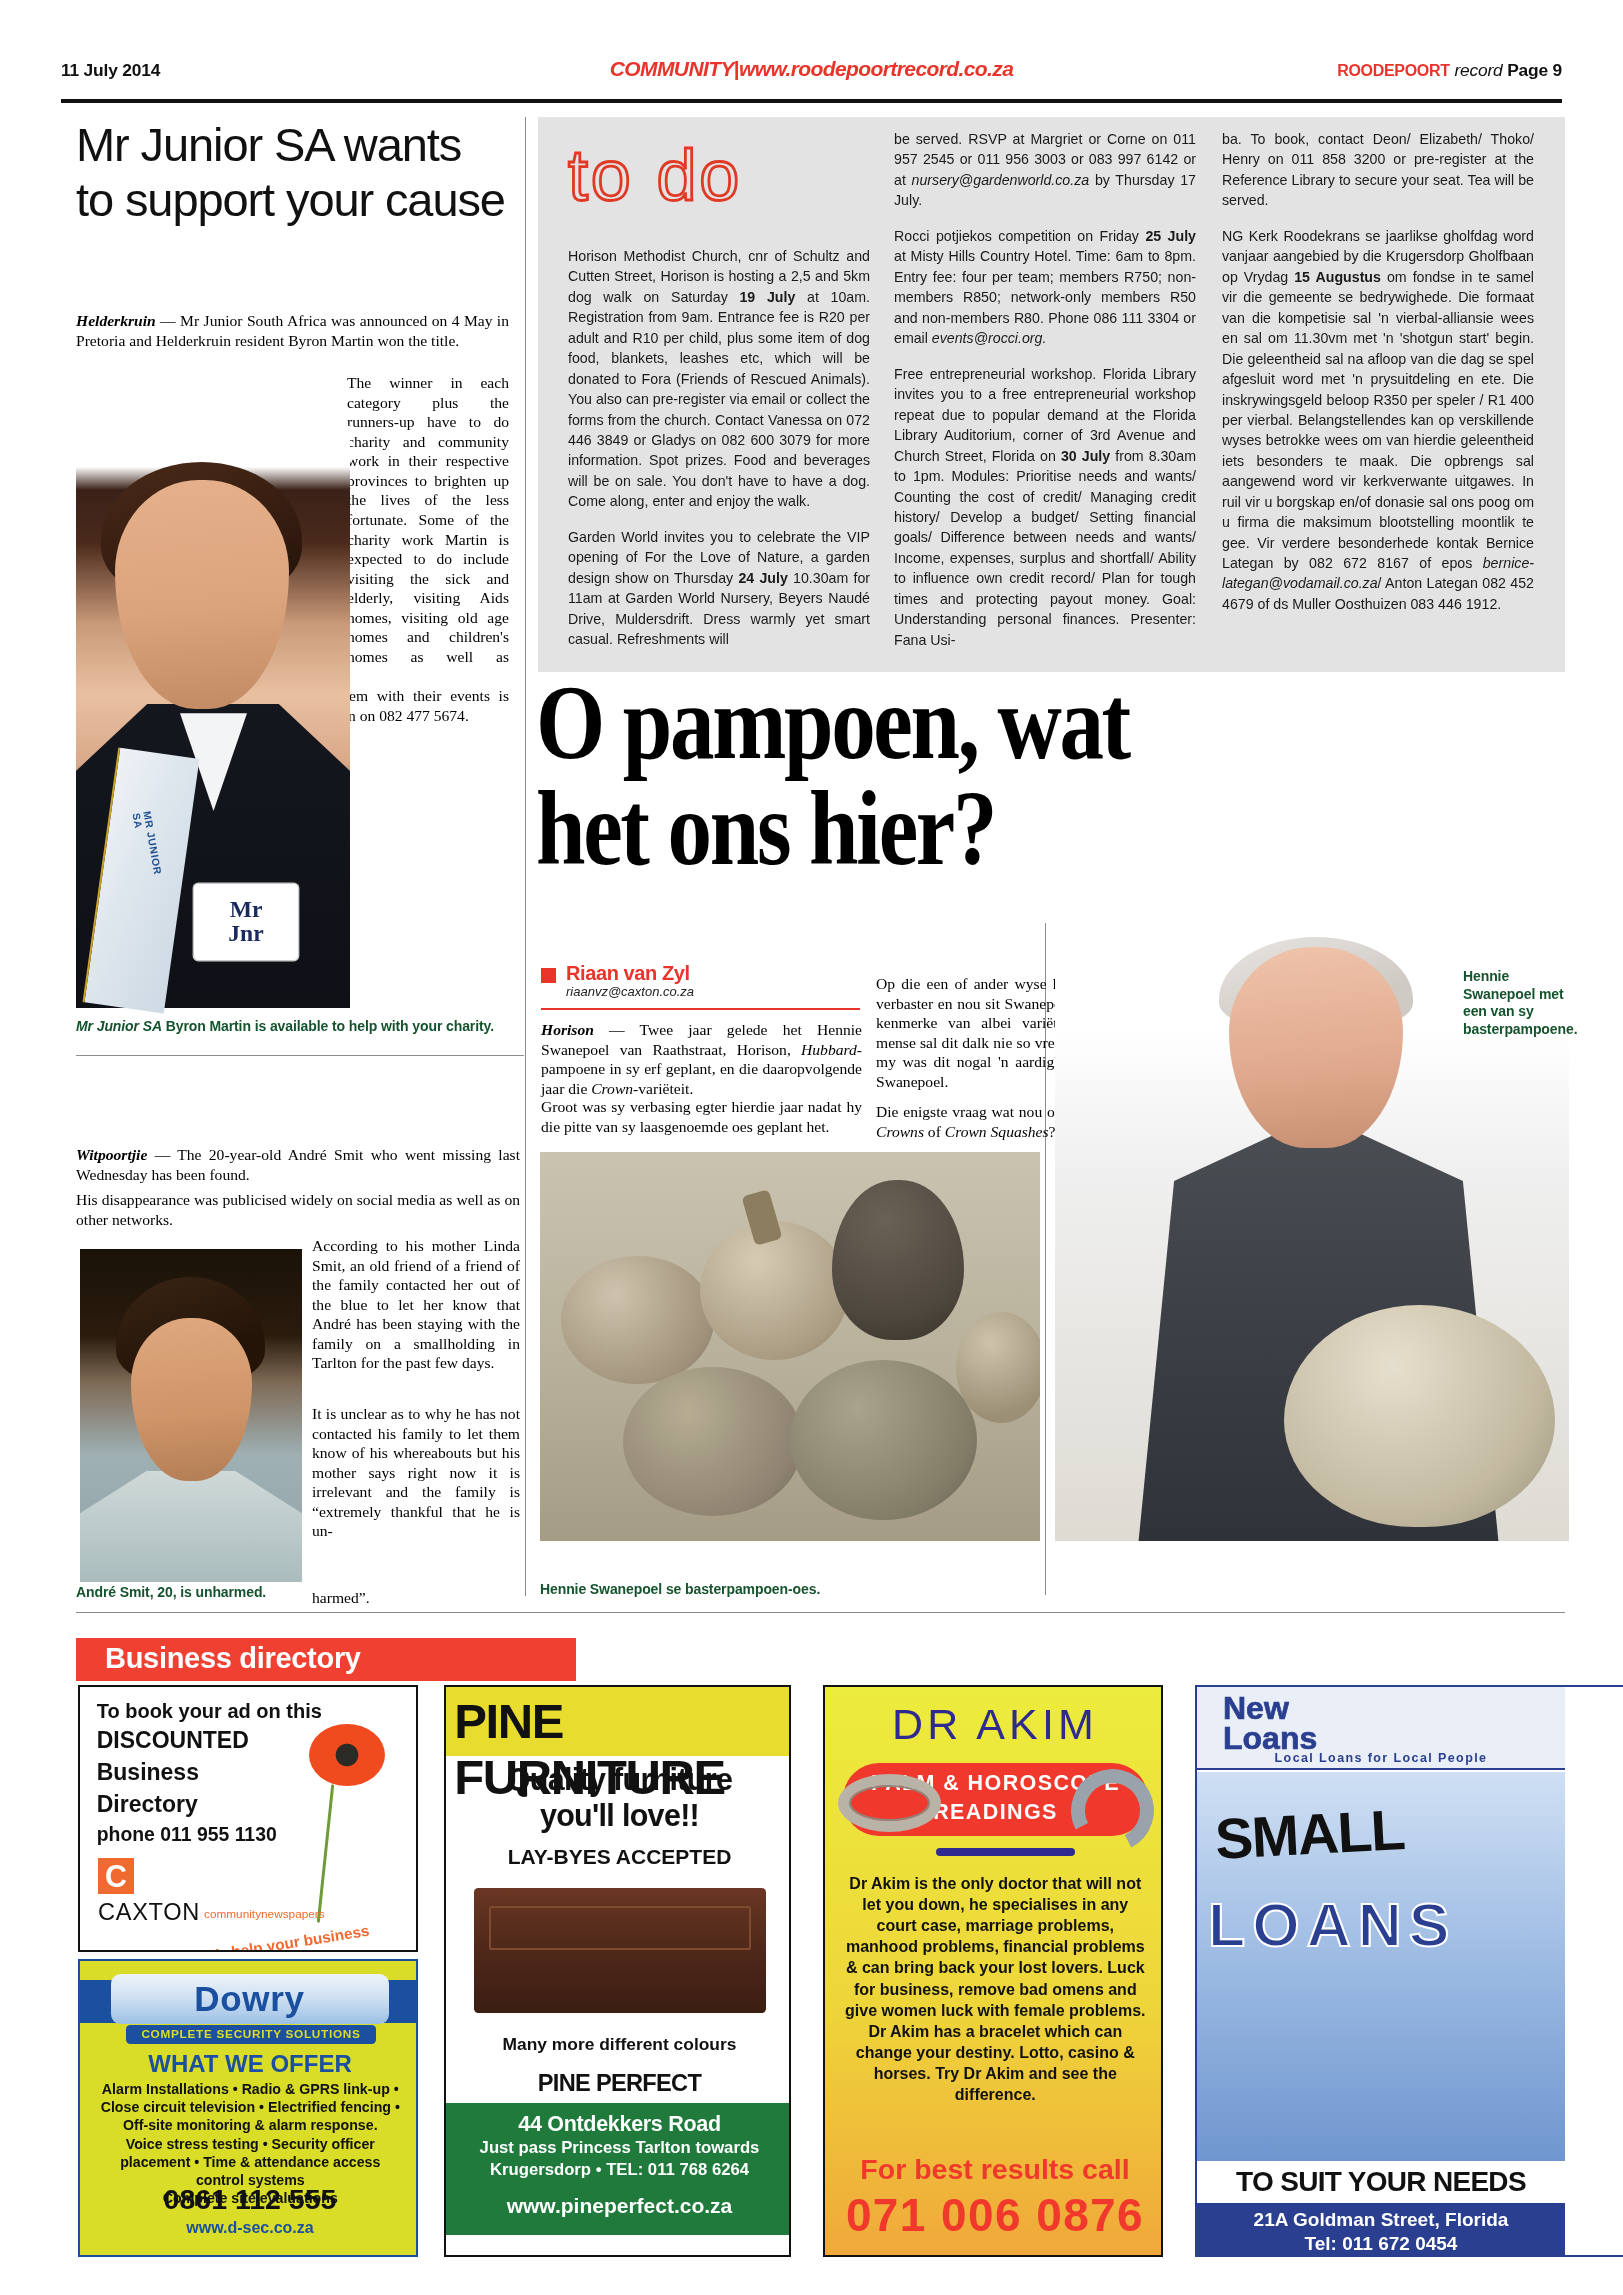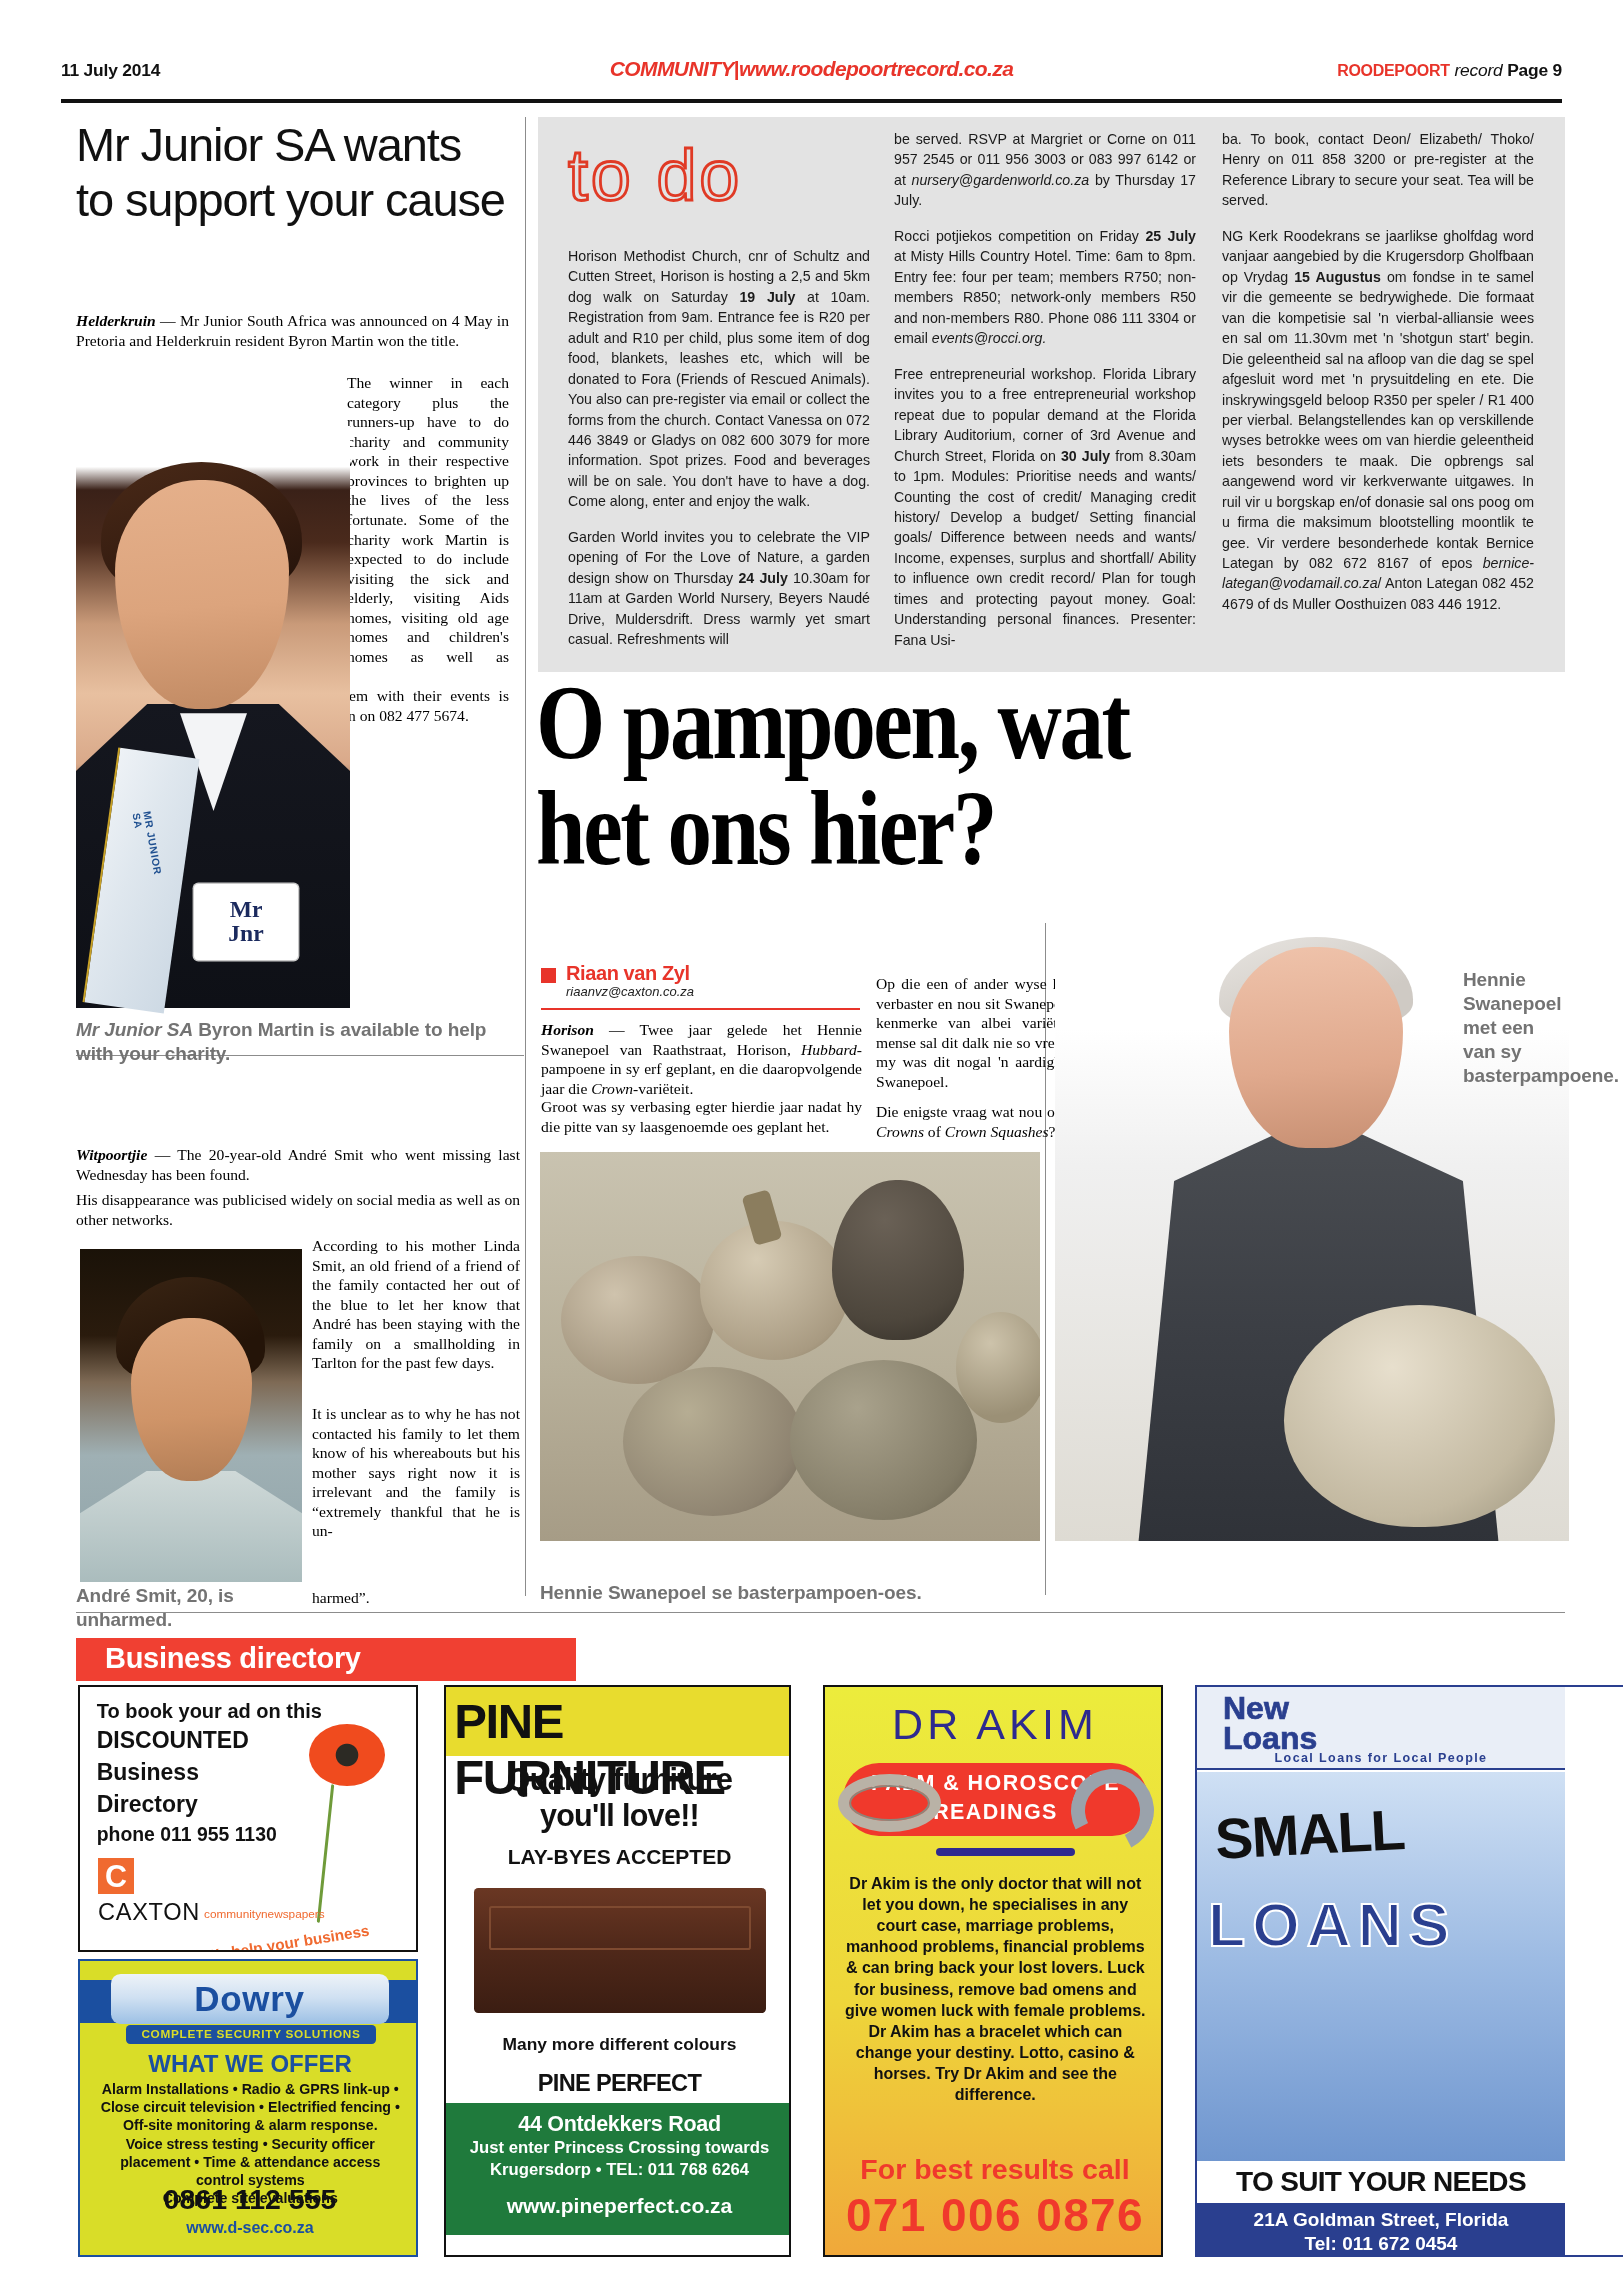--- a/index.html
+++ b/index.html
@@ -85,21 +85,21 @@
     clip-path: polygon(0% 22%, 26% 0%, 74% 0%, 100% 22%, 100% 100%, 0% 100%);
   }
   .photo-byron .shirt {
     position:absolute; left:104px; top:281px; width:67px; height:104px;
     background:#f3f4f6;
     clip-path: polygon(50% 100%, 0% 6%, 100% 6%);
   }
 
   .cap-bold {
     font-family:"Liberation Sans",sans-serif; font-weight:700;
-    font-size:19px; line-height:1.26; color:#737373; letter-spacing:-0.1px;
+    font-size:14px; line-height:1.26; color:#14532d; letter-spacing:-0.1px;
   }
   .cap-bold .it { font-style:italic; }
   #cap-byron { position:absolute; left:76px; top:1018px; width:430px; }
 
   .sec-head {
     font-family:"Liberation Sans",sans-serif; font-weight:400;
     font-size:43px; line-height:1.05; color:#111; letter-spacing:-1px;
   }
   #head-andre { position:absolute; left:76px; top:1083px; width:444px; }
 
@@ -521,21 +521,21 @@
         <span>PINE FURNITURE</span>
       </div>
     <div class="q1">Quality furniture</div>
     <div class="q2">you'll love!!</div>
     <div class="lay">LAY-BYES ACCEPTED</div>
     <div class="chest"></div>
     <div class="many">Many more different colours</div>
     <div class="pp">PINE PERFECT</div>
     <div class="greenband"></div>
     <div class="addr">44 Ontdekkers Road</div>
-    <div class="addr2">Just enter Princess Crossing towards</div>
+    <div class="addr2">Just pass Princess Tarlton towards</div>
     <div class="addr3">Krugersdorp • TEL: 011 768 6264</div>
     <div class="site">www.pineperfect.co.za</div>
   </div>
 
   <div class="ad" id="ad-akim">
     <div class="title">DR AKIM</div>
     <div class="pill">
       <div class="p1">PALM &amp; HOROSCOPE</div>
       <div class="p2">READINGS</div>
     </div>

